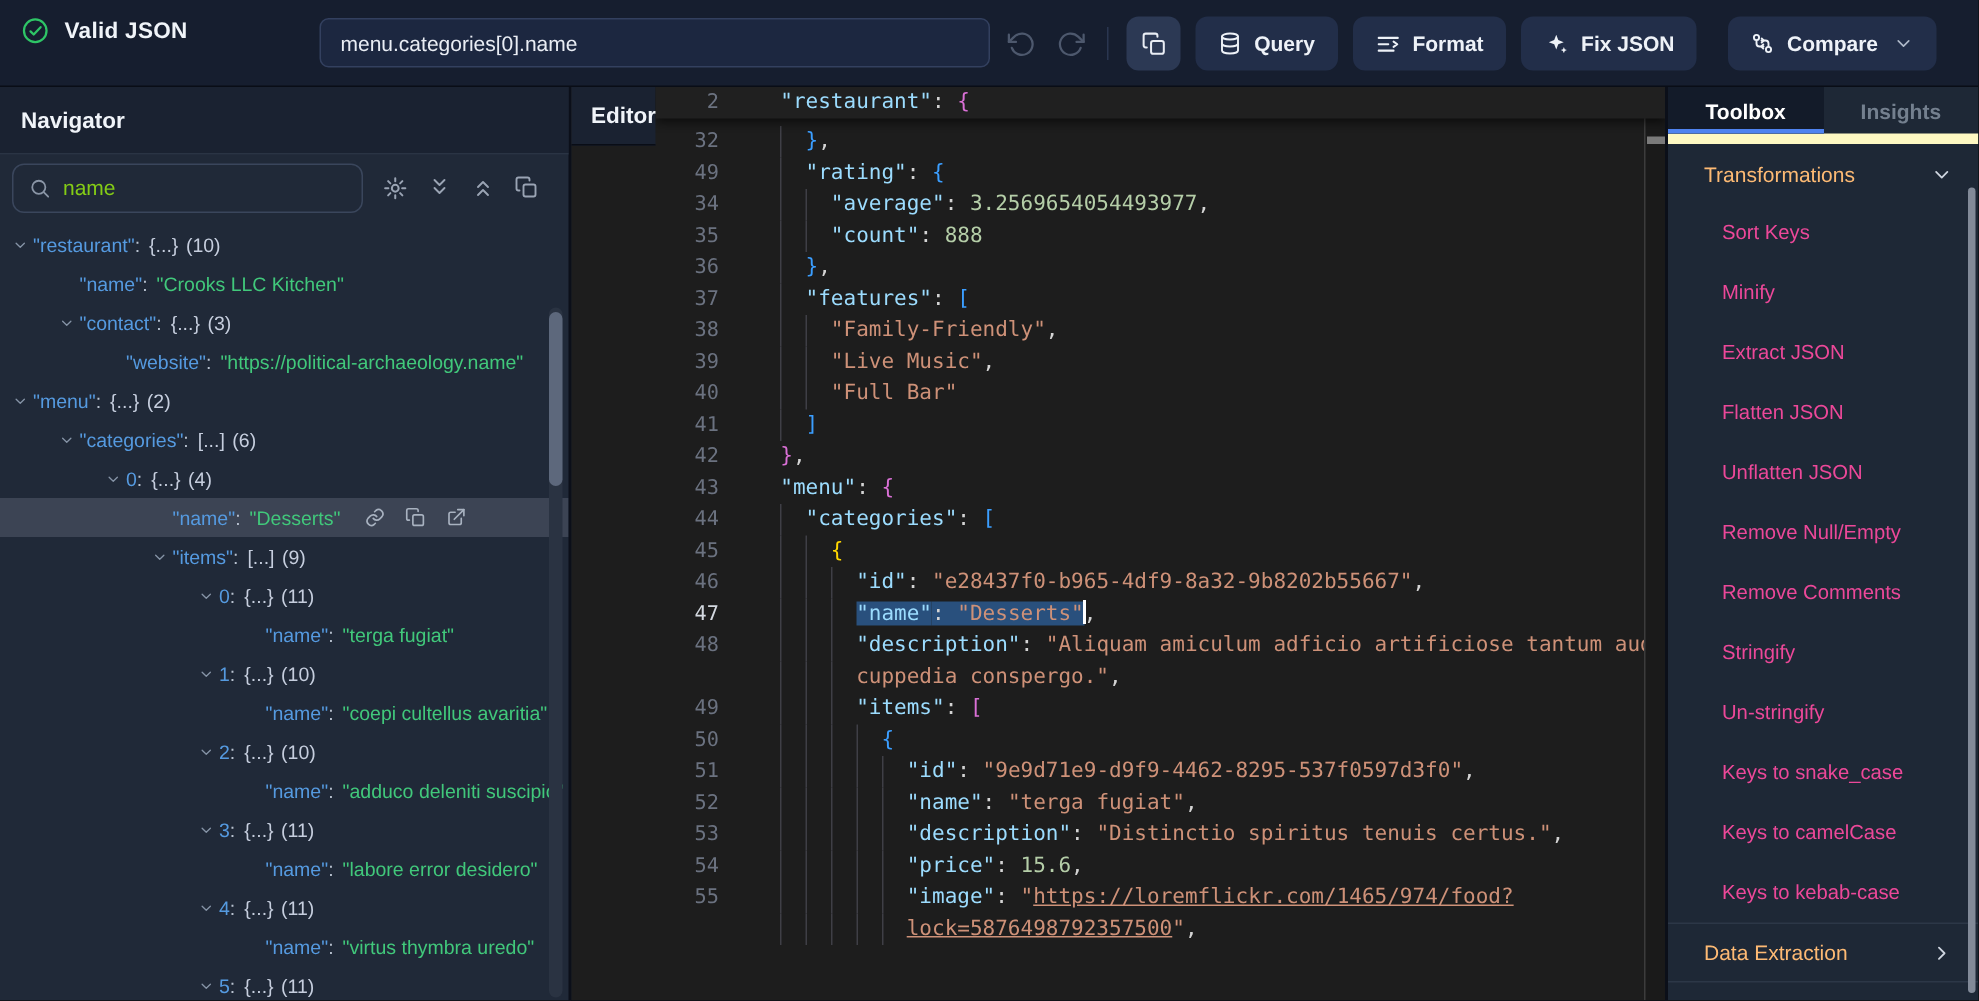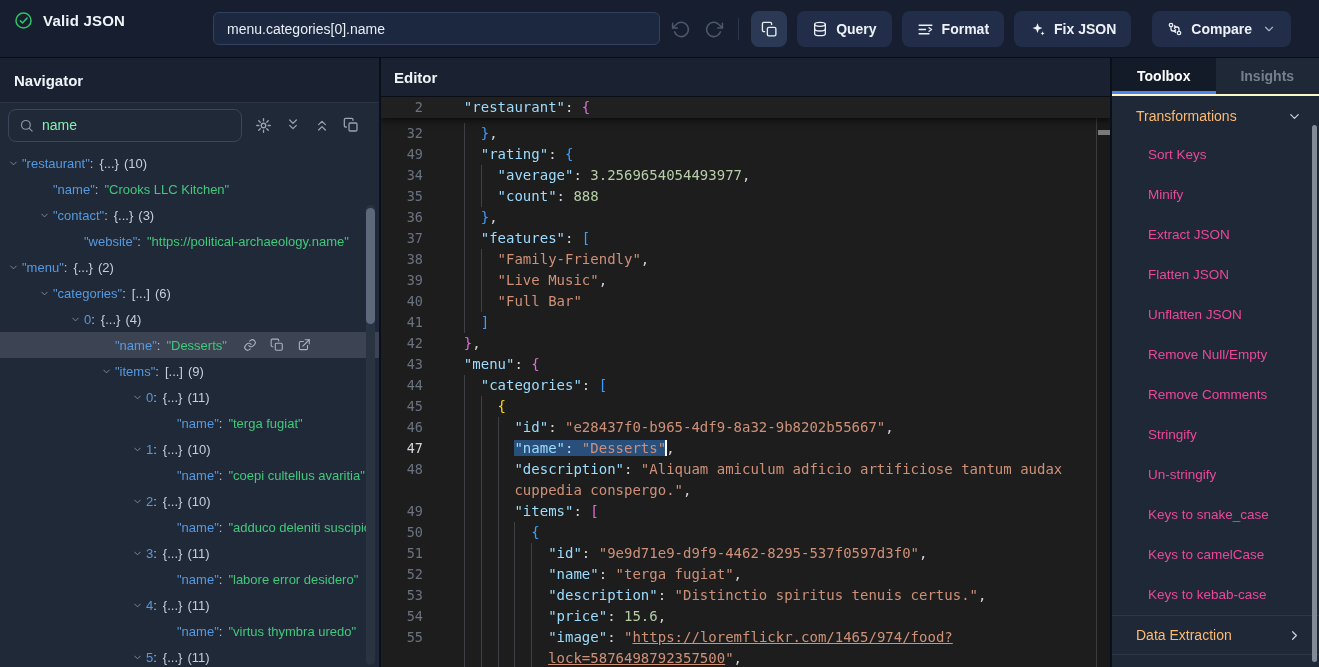--- a/index.html
+++ b/index.html
@@ -36,59 +36,59 @@
   
   .main { display:flex; height:609px; }
 
   
   .nav-panel { position:relative; width:381px; flex:none; background:#202938; border-right:2px solid #0b0f19; display:flex; flex-direction:column; }
   .panel-header { height:45px; flex:none; display:flex; align-items:center; padding-left:14px; background:#1a2231; border-bottom:1px solid #2a3444; }
   .panel-header .t { font-size:15px; font-weight:700; color:#f0f4f9; }
   .nav-search-row { height:44px; flex:none; display:flex; align-items:center; padding:0 8px; gap:0; }
   .nav-search { display:flex; align-items:center; gap:8px; width:234px; height:33px;
                 border:1px solid #3a465c; border-radius:8px; padding:0 10px; color:#8a95a6; }
-  .nav-search input { flex:1; min-width:0; background:none; border:none; outline:none; color:#86efac; font-size:14px; font-family:"Liberation Sans", sans-serif; }
+  .nav-search input { flex:1; min-width:0; background:none; border:none; outline:none; color:#84cc16; font-size:14px; font-family:"Liberation Sans", sans-serif; }
   .nav-tools { display:flex; align-items:center; flex:1; justify-content:space-around; padding:0 6px; }
   .tool-ic { color:#9aa4b4; background:none; border:none; display:flex; }
   .tree { position:relative; flex:1; overflow:hidden; padding-top:3px; }
   .tree-row { position:relative; height:26px; display:flex; align-items:center; font-size:13px; white-space:nowrap; }
   .tree-row.sel { background:#3c4454; }
   .tr-chev { color:#8593a6; margin-right:3px; flex:none; }
   .tr-key { color:#559ae0; }
   .tr-sep { color:#b9c2d0; }
   .tr-badge { color:#c6cede; margin-left:6px; }
   .tr-count { color:#c6cede; margin-left:5px; }
   .tr-val { color:#41c87b; margin-left:6px; }
   .tr-icons { display:flex; align-items:center; gap:13px; margin-left:16px; color:#a8b2c0; }
   .tr-icons span { display:flex; }
   .nav-scroll-track { position:absolute; right:4px; top:147px; bottom:2px; width:9px; background:#2a3342; border-radius:5px; }
   .nav-scroll-thumb { position:absolute; right:4px; top:150px; width:9px; height:116px; background:#5d687c; border-radius:5px; }
 
   
-  .editor-panel { position:relative; flex:1; min-width:0; background:#1d1d1d; display:flex; flex-direction:column; }
+  .editor-panel { position:relative; flex:1; min-width:0; background:#1d1d1d; display:flex; flex-direction:row; }
   .editor-header { height:39px; flex:none; display:flex; align-items:center; padding-left:13px; background:#1a2231; border-bottom:1px solid #090d16; }
   .editor-header .t { font-size:15px; font-weight:700; color:#f0f4f9; }
   .code { position:relative; flex:1; overflow:hidden; font-family:"DejaVu Sans Mono", monospace; font-size:14px; line-height:21px; }
   .cl { display:flex; height:21px; white-space:pre; padding-left:8px; }
   .ln { width:34px; flex:none; text-align:right; color:#6b7280; font-size:13.5px; }
   .ln.active { color:#d3d8df; }
   .lc { position:relative; margin-left:24px; }
   .g { position:absolute; top:0; bottom:0; width:1px; background:#3f3f46; }
   .tk-k { color:#9cdcfe; } .tk-s { color:#ce9178; } .tk-n { color:#b5cea8; }
   .tk-p { color:#d4d4d4; } .tk-b1 { color:#ffd700; } .tk-b2 { color:#da70d6; } .tk-b3 { color:#3b9eff; }
   .tk-u { color:#ce9178; text-decoration:underline; }
   .seltx { background:#29507d; }
   .caret { display:inline-block; width:2px; height:16px; background:#ffffff; vertical-align:-3px; margin:0 -1px; }
   .sticky { position:relative; z-index:5; background:#202020; box-shadow:0 3px 6px rgba(0,0,0,.55); margin-bottom:5px; }
   .scrollstrip { position:absolute; top:0; right:0; bottom:0; width:14px; background:#1a1a1a; border-left:1px solid #3c3c3c; }
   .scrollthumb { position:absolute; top:33px; left:1px; right:0; height:5px; background:#7a7a7a; }
 
   
   .toolbox { position:relative; width:209px; flex:none; background:#1e2836; border-left:2px solid #0b0f19; display:flex; flex-direction:column; }
-  .tabs { height:38px; flex:none; display:flex; border-bottom:2px solid #fef9c3; }
+  .tabs { height:38px; flex:none; display:flex; border-bottom:7px solid #fef9c3; }
   .tab { flex:1; display:flex; align-items:center; justify-content:center; font-size:14px; color:#74808f; font-weight:600; }
   .tab.active { background:#131b29; color:#ffffff; box-shadow:inset 0 -3px 0 #4f83f0; }
   .tb-body { flex:1; overflow:hidden; padding-top:2px; }
   .tb-sec { height:36px; display:flex; align-items:center; justify-content:space-between; padding:0 17px 0 24px; font-size:14px; color:#fdba74; }
   .tb-sec .cv { color:#cfd6e0; display:flex; }
   .tb-item { height:40px; display:flex; align-items:center; padding-left:36px; font-size:13.5px; color:#ec4899; }
   .tb-div { height:1px; background:#2c3747; margin:1px 0; }
   .tb-scroll { position:absolute; right:2px; top:67px; bottom:5px; width:5px; background:#828a98; border-radius:3px; }
 </style>
 </head>

